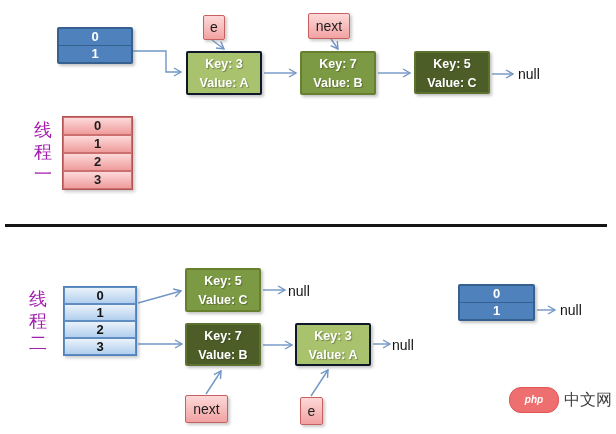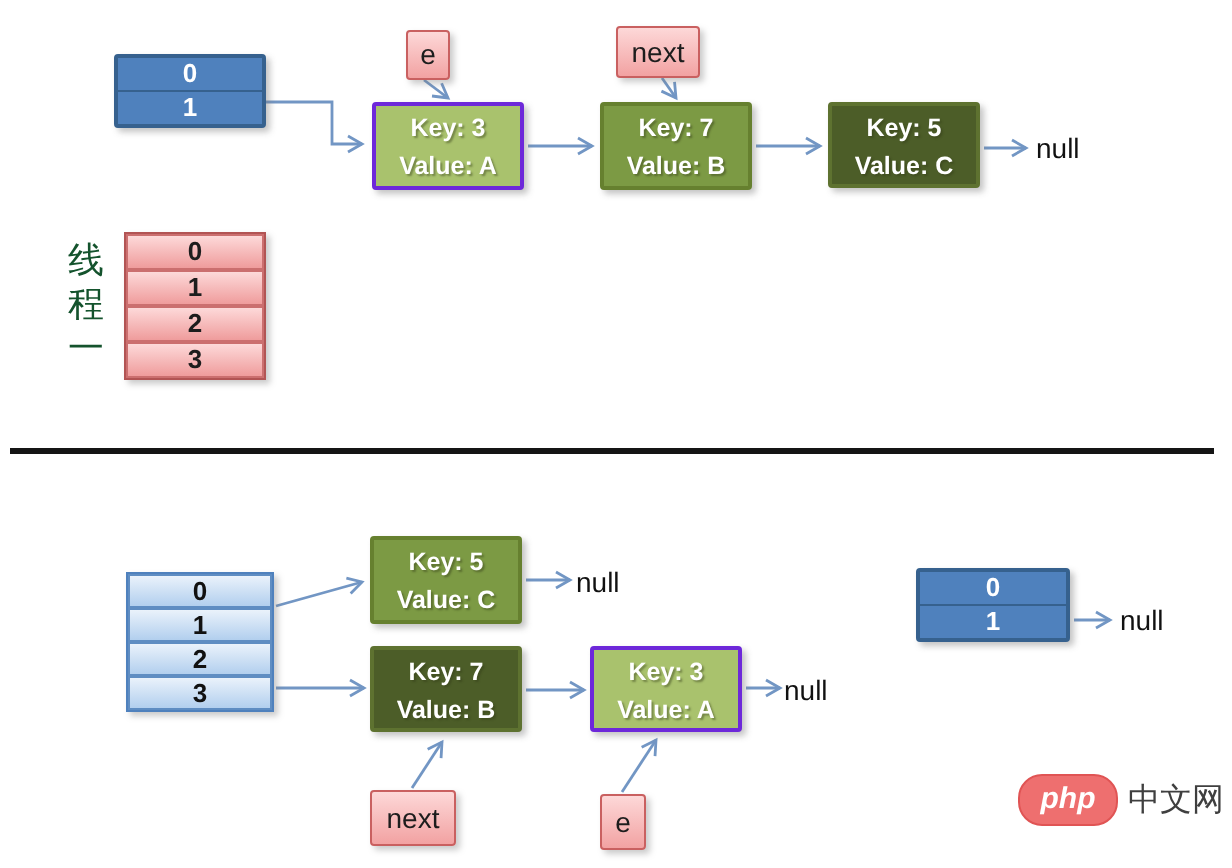--- a/index.html
+++ b/index.html
@@ -10,21 +10,21 @@
   .arrows { position:absolute; left:0; top:0; z-index:1; }
   .abs { position:absolute; z-index:2; box-sizing:border-box; }
 
   
   .node {
     width:76px; height:44px; border-radius:2px; text-align:center;
     color:#ffffff; font-weight:bold; font-size:12.5px; line-height:19px;
     padding-top:2px; text-shadow:1px 1px 1px rgba(50,60,25,0.45);
     box-shadow:2px 2px 3px rgba(125,125,125,0.45);
   }
-  .node.light  { background:#a9c26d; border:2px solid #6d28d9; }
+  .node.light  { background:#a9c26d; border:2px solid #0f172a; }
   .node.medium { background:#7c9a44; border:2px solid #66802f; }
   .node.dark   { background:#4c5d28; border:2px solid #5e7230; }
 
   
   .ptr {
     background:linear-gradient(180deg,#fdd8d8 0%,#f2a2a2 100%);
     border:1px solid #c96060; border-radius:2px; color:#1d1d1d;
     font-size:14px; text-align:center;
     box-shadow:2px 2px 3px rgba(125,125,125,0.4);
   }
@@ -52,32 +52,32 @@
   
   .bluetab { border:1px solid #4f81bd; box-shadow:2px 2px 3px rgba(125,125,125,0.4); }
   .bluetab .row {
     height:17px; line-height:15px; box-sizing:border-box; text-align:center;
     color:#111; font-weight:bold; font-size:13px;
     background:linear-gradient(180deg,#eaf2fb 0%,#b2cfee 100%);
     border:1px solid #5f8dc2;
   }
 
   .vlabel {
-    width:24px; font-size:18px; line-height:22px; color:#14532d;
+    width:24px; font-size:18px; line-height:22px; color:#a21caf;
     word-break:break-all; text-align:center;
   }
   .nulltxt { font-size:14px; font-weight:normal; color:#111; }
 
   .divider { background:#151515; }
 
   .wm { display:flex; align-items:center; gap:5px; }
   .wm-pill {
     display:inline-block; width:48px; height:24px; line-height:24px;
     border-radius:12px; background:#ee6f6f; border:1px solid #e05454;
-    color:#fff; font-weight:bold; font-style:italic; font-size:15px; text-align:center;
+    color:#fff; font-weight:bold; font-style:italic; font-size:10px; text-align:center;
   }
   .wm-text { font-size:16px; font-weight:normal; color:#3f3f3f; }
 </style>
 </head>
 <body>
 
 <div class="canvas">
 
   <svg class="arrows" width="616" height="434" viewBox="0 0 616 434">
     <defs>
@@ -133,20 +133,21 @@
 
   <div class="abs pinktab" style="left:62px; top:116px; width:71px;">
     <div class="row">0</div>
     <div class="row">1</div>
     <div class="row">2</div>
     <div class="row">3</div>
   </div>
 
   <div class="abs divider" style="left:5px; top:224px; width:602px; height:3px;"></div>
 
+  <div class="abs vlabel" style="left:26px; top:288px;">线程二</div>
 
   <div class="abs bluetab" style="left:63px; top:286px; width:74px;">
     <div class="row">0</div>
     <div class="row">1</div>
     <div class="row">2</div>
     <div class="row">3</div>
   </div>
 
   <div class="abs node medium" style="left:185px; top:268px;">
     <div>Key: 5</div>

